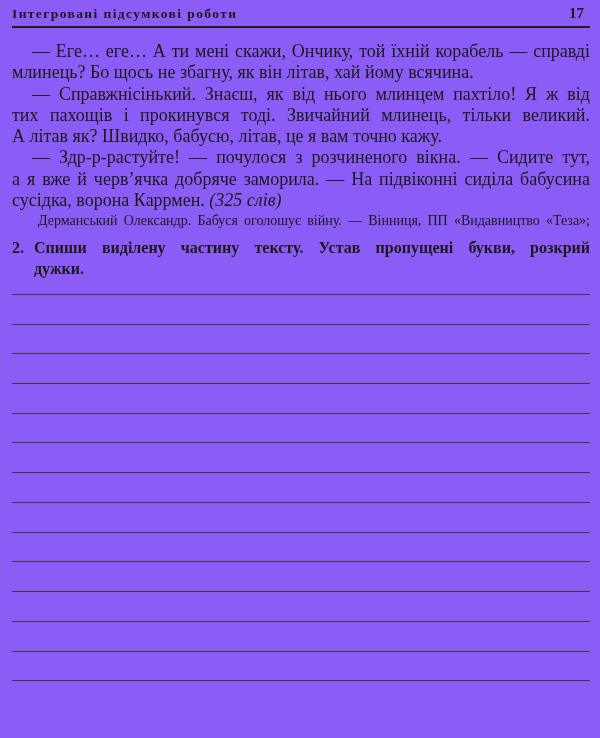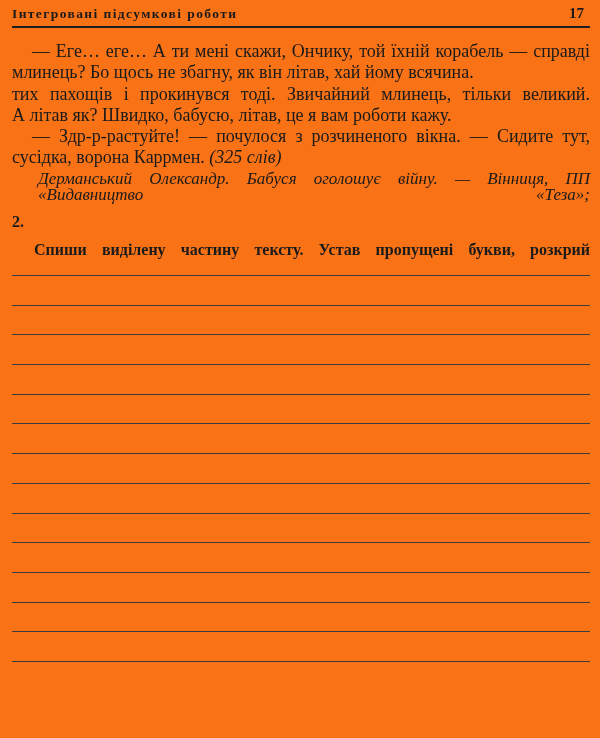--- a/index.html
+++ b/index.html
@@ -2,21 +2,21 @@
 <html><head>
 <meta charset="utf-8">
 <style>
   * { margin: 0; padding: 0; box-sizing: border-box; }
   html, body { background: #e8e8e8; }
   .page {
     position: relative;
     width: 600px;
     height: 738px;
     margin: 0 auto;
-    background: #f97316;
+    background: #8b5cf6;
     color: #1a1a1a;
     font-family: "Liberation Serif", "DejaVu Serif", serif;
     padding: 0 10px 0 12px;
     overflow: hidden;
   }
   .header {
     display: flex;
     justify-content: space-between;
     align-items: flex-end;
     padding-top: 5px;
@@ -46,34 +46,33 @@
   }
   .text-line.first { padding-left: 20px; }
   .attribution {
     font-style: italic;
     font-size: 16px;
     line-height: 20px;
     text-align: right;
   }
   .citation {
     margin: 2px 0 0 26px;
-    font-style: italic;
-    font-size: 17px;
+    font-size: 14px;
     line-height: 16.5px;
   }
   .citation .text-line.fill { text-align-last: justify; }
   .task {
     margin-top: 7px;
     display: flex;
     font-weight: bold;
     font-size: 16px;
     line-height: 21px;
   }
   .task-number { width: 22px; flex: none; }
-  .task-lines { flex: 1; margin-top: 28px; }
+  .task-lines { flex: 1; }
   .it { font-style: italic; margin-top: 24px; }
   .writing-lines { }
   .writing-line {
     height: 29.72px;
     border-bottom: 1.5px solid #3c3c3c;
   }
   .writing-line.first { height: 16px; }
 </style>
 </head>
 <body>
@@ -84,38 +83,41 @@
     <span class="header-title">Інтегровані підсумкові роботи</span>
     <span class="header-pagenum">17</span>
   </div>
 
   <div class="story">
       <div>
         <div class="text-line fill first">— Еге… еге… А ти мені скажи, Ончику, той їхній корабель — справді</div>
         <div class="text-line">млинець? Бо щось не збагну, як він літав, хай йому всячина.</div>
       </div>
       <div>
+        <div class="text-line fill first">— Справжнісінький. Знаєш, як від нього млинцем пахтіло! Я ж від</div>
         <div class="text-line fill">тих пахощів і прокинувся тоді. Звичайний млинець, тільки великий.</div>
-        <div class="text-line">А літав як? Швидко, бабусю, літав, це я вам роботи кажу.</div>
+        <div class="text-line">А літав як? Швидко, бабусю, літав, це я вам точно кажу.</div>
       </div>
       <div>
         <div class="text-line fill first">— Здр-р-растуйте! — почулося з розчиненого вікна. — Сидите тут,</div>
+        <div class="text-line fill">а я вже й черв’ячка добряче заморила. — На підвіконні сиділа бабусина</div>
         <div class="text-line">сусідка, ворона Каррмен. <span class="it">(325 слів)</span></div>
       </div>
     </div>
 
 
   <div class="citation">
       <div class="text-line fill">Дерманський Олександр. Бабуся оголошує війну. — Вінниця, ПП «Видавництво «Теза»;</div>
     </div>
 
   <div class="task">
     <span class="task-number">2.</span>
     <span class="task-lines">
         <div class="text-line fill">Спиши виділену частину тексту. Устав пропущені букви, розкрий</div>
+        <div class="text-line">дужки.</div>
       </span>
   </div>
 
   <div class="writing-lines">
       <div class="writing-line first"></div>
       <div class="writing-line"></div>
       <div class="writing-line"></div>
       <div class="writing-line"></div>
       <div class="writing-line"></div>
       <div class="writing-line"></div>

